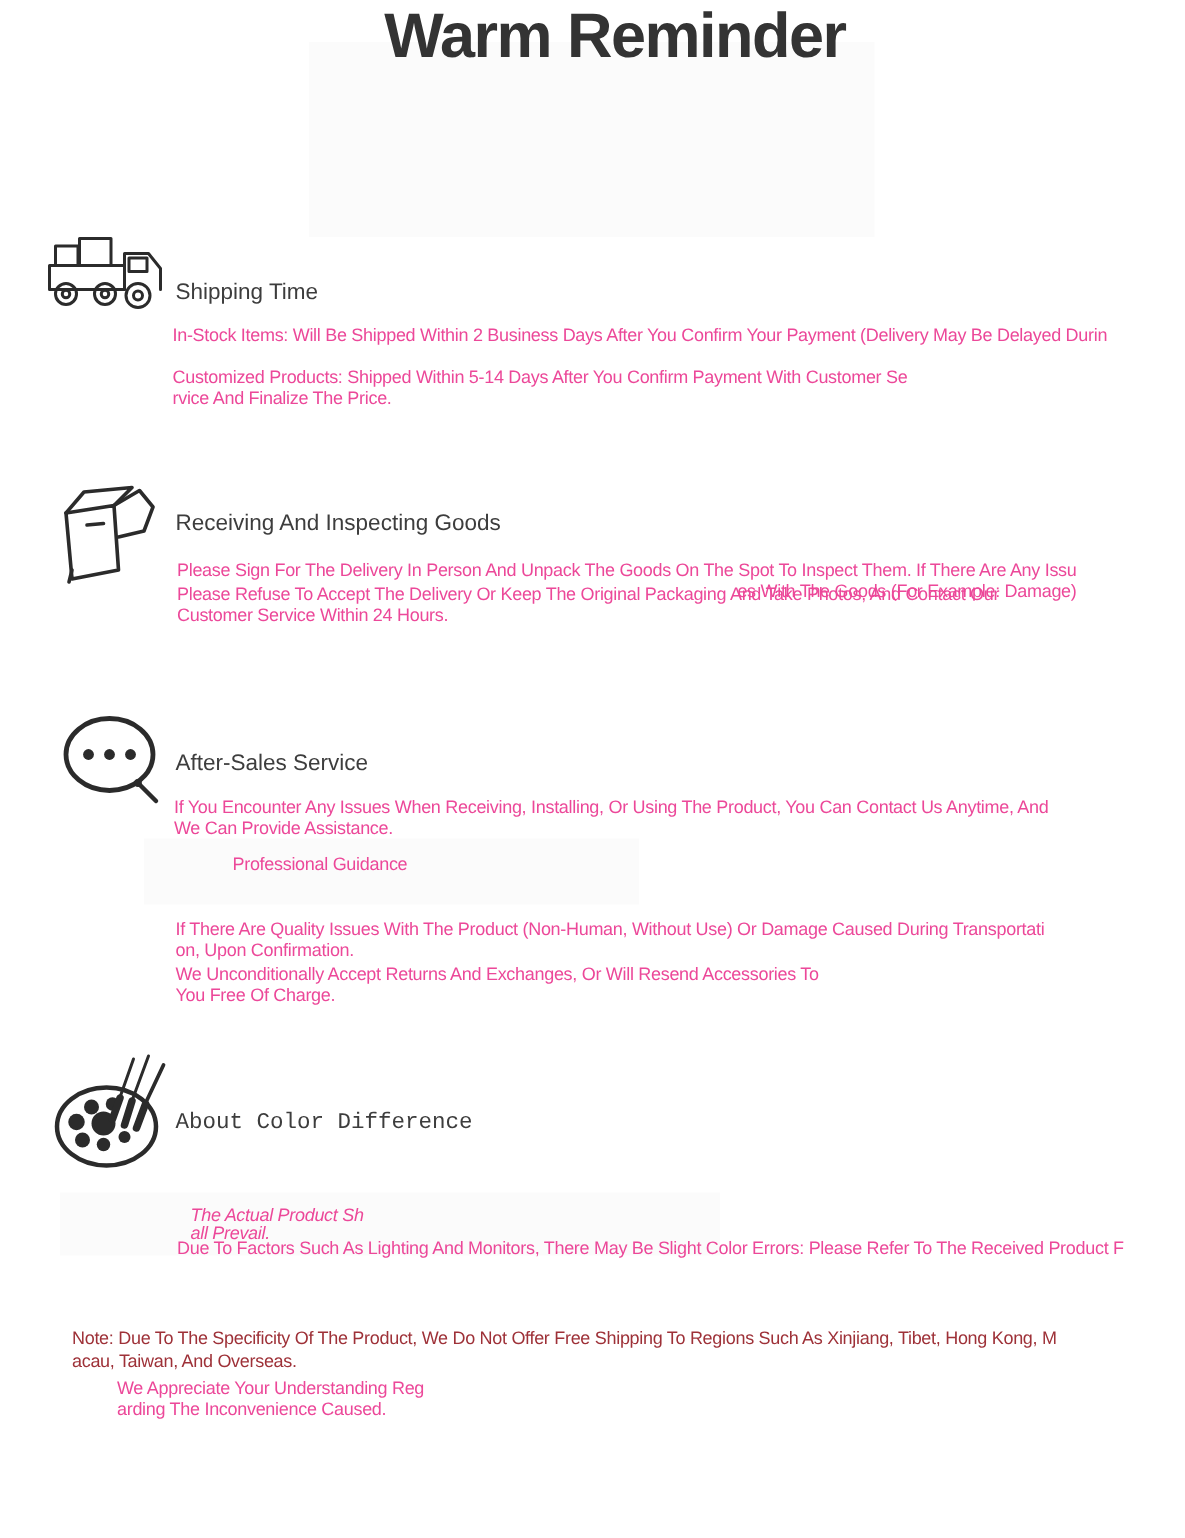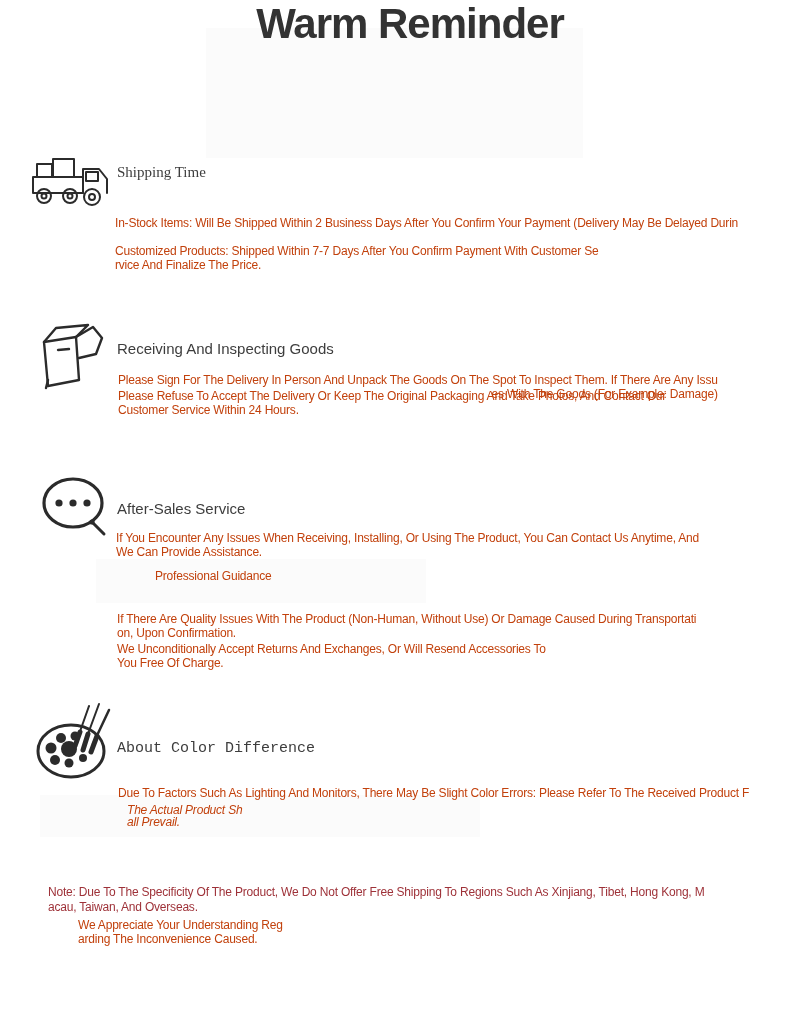--- a/index.html
+++ b/index.html
@@ -24,21 +24,21 @@
   }
   .heading {
     font-size: 15px; font-weight: 400;
     color: #3d3d3d;
     white-space: nowrap;
     margin: 0;
   }
   .body-text {
     font-size: 12px; letter-spacing: -0.2px;
     line-height: 14px;
-    color: #c2410c;
+    color: #ec4899;
     white-space: pre;
     margin: 0;
   }
   .note-red {
     color: #9e3138;
     line-height: 15px;
   }
   .note-gray { line-height: 13.5px; }
   .tight { line-height: 11.5px; }
   svg.icon { stroke: #2b2b2b; fill: none; stroke-linecap: round; stroke-linejoin: round; }
@@ -59,23 +59,23 @@
   <rect x="23" y="3" width="21" height="18"></rect>
   <path d="M53 37 V13 h16 l8 10 v14"></path>
   <rect x="56" y="16" width="12" height="9"></rect>
   <circle cx="14" cy="40" r="7"></circle>
     <circle cx="14" cy="40" r="2.5"></circle>
   <circle cx="40" cy="40" r="7"></circle>
     <circle cx="40" cy="40" r="2.5"></circle>
   <circle cx="62" cy="41" r="8"></circle>
     <circle cx="62" cy="41" r="3"></circle>
 </svg>
-<h2 class="abs heading" style="left:117px; top:164px;font-family:Liberation Serif, serif;">Shipping Time</h2>
+<h2 class="abs heading" style="left:117px; top:186px;">Shipping Time</h2>
 <p class="abs body-text" style="left:115px; top:216px;">In-Stock Items: Will Be Shipped Within 2 Business Days After You Confirm Your Payment (Delivery May Be Delayed Durin</p>
-<p class="abs body-text" style="left:115px; top:244px;">Customized Products: Shipped Within 7-7 Days After You Confirm Payment With Customer Se
+<p class="abs body-text" style="left:115px; top:244px;">Customized Products: Shipped Within 5-14 Days After You Confirm Payment With Customer Se
 rvice And Finalize The Price.</p>
 
 <svg class="abs icon" style="left:36px; top:320px;" width="78" height="72" viewBox="0 0 78 72" stroke-width="2.4">
   <path d="M8 22 L40 17 L43 60 L12 66 Z"></path>
   <path d="M8 22 L20 8 L52 5 L40 17"></path>
   <path d="M40 17 L57 7 L66 18 L60 34 L43 38"></path>
   <path d="M22 30 L33 29"></path>
   <path d="M12 60 l-2 8"></path>
 </svg>
 <h2 class="abs heading" style="left:117px; top:340px;text-align:center;">Receiving And Inspecting Goods</h2>
@@ -111,20 +111,20 @@
   <circle class="fill" cx="50" cy="60" r="4"></circle>
   <circle class="fill" cx="36" cy="51" r="8"></circle>
   <path d="M56 8 L44 42" stroke-width="2"></path>
   <path d="M47 34 L42 48" stroke-width="5"></path>
   <path d="M66 6 L52 44" stroke-width="2"></path>
   <path d="M55 36 L50 52" stroke-width="5"></path>
   <path d="M76 12 L60 46" stroke-width="2.5"></path>
   <path d="M64 38 L58 54" stroke-width="5"></path>
 </svg>
 <h2 class="abs heading" style="left:117px; top:740px;font-family:Liberation Mono, monospace;">About Color Difference</h2>
-<p class="abs body-text" style="left:118px; top:786px;">Due To Factors Such As Lighting And Monitors, There May Be Slight Color Errors: Please Refer To The Received Product F</p>
+<p class="abs body-text" style="left:118px; top:825px;">Due To Factors Such As Lighting And Monitors, There May Be Slight Color Errors: Please Refer To The Received Product F</p>
 <p class="abs body-text tight" style="left:127px; top:805px;font-style:italic;">The Actual Product Sh
 all Prevail.</p>
 
 <p class="abs body-text note-red" style="left:48px; top:885px;">Note: Due To The Specificity Of The Product, We Do Not Offer Free Shipping To Regions Such As Xinjiang, Tibet, Hong Kong, M
 acau, Taiwan, And Overseas.</p>
 <p class="abs body-text note-gray" style="left:42px; top:919px;margin-left:36px;">We Appreciate Your Understanding Reg
 arding The Inconvenience Caused.</p>
 
 </body></html>

